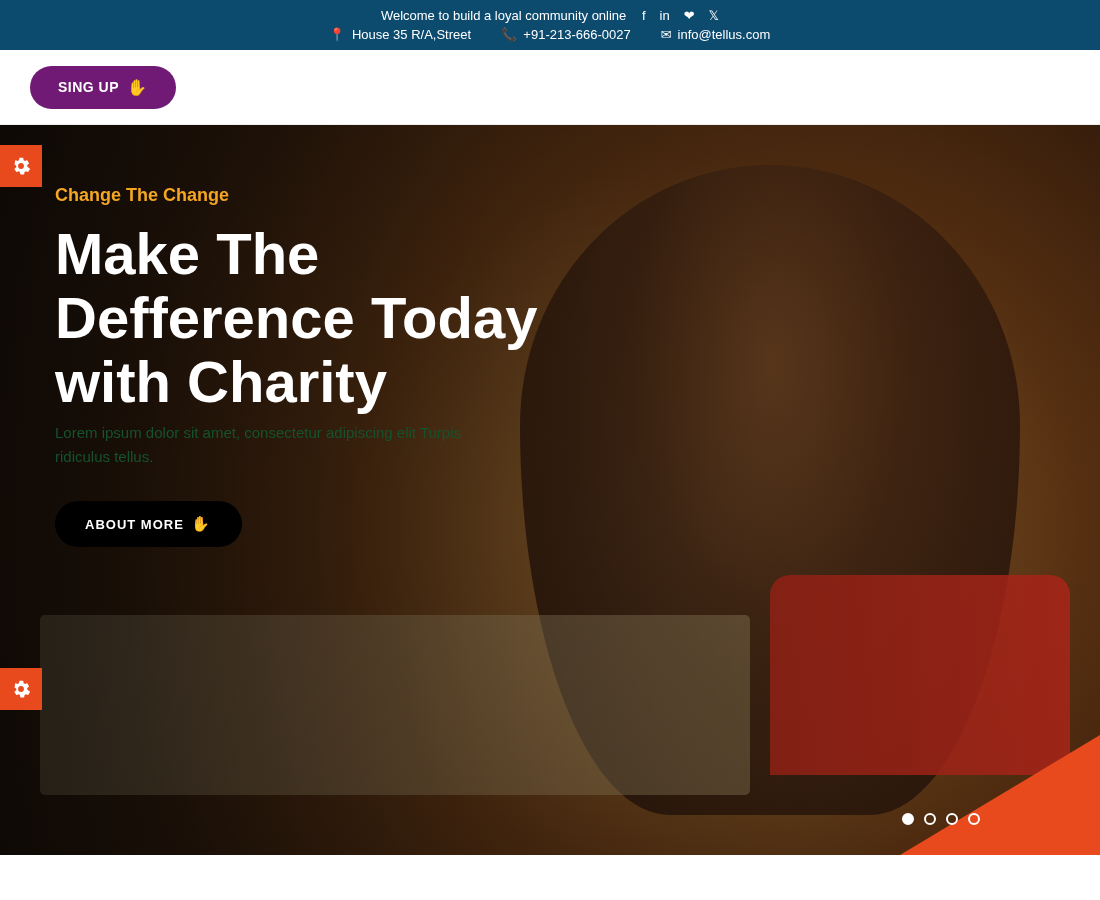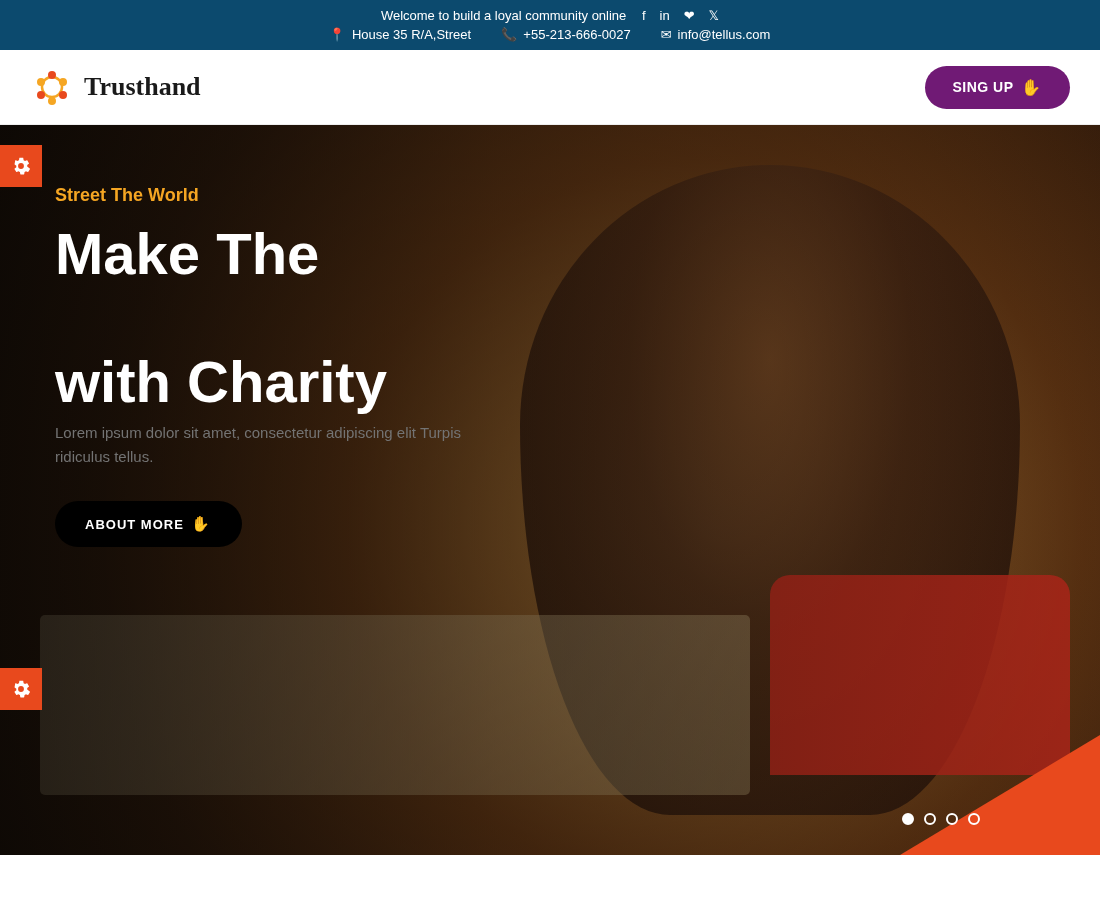--- a/index.html
+++ b/index.html
@@ -118,21 +118,21 @@
     }
     .hero-title {
       color: #fff;
       font-size: 58px;
       font-weight: 900;
       line-height: 1.1;
       margin-bottom: 6px;
       font-family: 'Segoe UI', Arial, sans-serif;
     }
     .hero-desc {
-      color: #737373;
+      color: #14532d;
       font-size: 15px;
       line-height: 1.6;
       margin-bottom: 32px;
       max-width: 420px;
       margin-top: 8px;
     }
     .about-btn {
       background: #000000;
       color: #fff;
       border: none;
@@ -244,43 +244,30 @@
       <span class="social-link">𝕏</span>
     </span>
   </div>
   <div class="contact-info">
     <div class="item">
       <span class="icon-loc">📍</span>
       <span>House 35 R/A,Street</span>
     </div>
     <div class="item">
       <span>📞</span>
-      <span>+55-213-666-0027</span>
+      <span>+91-213-666-0027</span>
     </div>
     <div class="item">
       <span>✉</span>
       <span>info@tellus.com</span>
     </div>
   </div>
 </div>
 
 <div class="navbar">
-  <div class="logo">
-
-    <svg class="logo-icon" viewBox="0 0 44 44">
-      <circle cx="22" cy="22" r="10" fill="none" stroke="#f5a623" stroke-width="2.5"></circle>
-      <circle cx="22" cy="10" r="4" fill="#e8491d"></circle>
-      <circle cx="33" cy="17" r="4" fill="#f5a623"></circle>
-      <circle cx="33" cy="30" r="4" fill="#e8491d"></circle>
-      <circle cx="22" cy="36" r="4" fill="#f5a623"></circle>
-      <circle cx="11" cy="30" r="4" fill="#e8491d"></circle>
-      <circle cx="11" cy="17" r="4" fill="#f5a623"></circle>
-    </svg>
-    <span class="logo-text">Trusthand</span>
-  </div>
 
 
   <button class="signup-btn">
     <span>SING UP</span>
     <span class="hand-icon">✋</span>
   </button>
 </div>
 
 <div class="hero">
 
@@ -291,24 +278,24 @@
   </div>
   <div class="hero-overlay"></div>
 
   <div class="gear-btn-top">
     <svg class="gear-icon-svg" viewBox="0 0 24 24">
       <path d="M12 15.5A3.5 3.5 0 0 1 8.5 12 3.5 3.5 0 0 1 12 8.5a3.5 3.5 0 0 1 3.5 3.5 3.5 3.5 0 0 1-3.5 3.5m7.43-2.92c.04-.3.07-.62.07-.93s-.03-.63-.07-.93l2-1.56c.18-.14.23-.41.12-.61l-1.9-3.28c-.12-.22-.37-.29-.59-.22l-2.36.95c-.49-.38-1.01-.7-1.58-.94l-.36-2.5c-.04-.24-.25-.41-.5-.41h-3.8c-.25 0-.46.17-.5.41l-.36 2.5c-.57.24-1.09.57-1.58.94l-2.36-.95c-.22-.08-.47 0-.59.22L4.3 9.55c-.12.2-.07.47.12.61l2 1.56c-.04.3-.07.63-.07.93s.03.63.07.93l-2 1.56c-.18.14-.23.41-.12.61l1.9 3.28c.12.22.37.29.59.22l2.36-.95c.49.38 1.01.7 1.58.94l.36 2.5c.04.24.25.41.5.41h3.8c.25 0 .46-.17.5-.41l.36-2.5c.57-.24 1.09-.57 1.58-.94l2.36.95c.22.08.47 0 .59-.22l1.9-3.28c.12-.2.07-.47-.12-.61l-2-1.56z"></path>
     </svg>
   </div>
 
   <div class="hero-content">
-    <div class="hero-subtitle">Street The World</div>
+    <div class="hero-subtitle">Change The Change</div>
     <h1 class="hero-title">
       <span>Make The</span><br>
-      <br>
+      <span>Defference Today</span><br>
       <span>with Charity</span>
     </h1>
     <p class="hero-desc">Lorem ipsum dolor sit amet, consectetur adipiscing elit Turpis ridiculus tellus.</p>
 
     
     <div style="position:relative; margin-bottom:20px;">
       
     </div>
 
     <button class="about-btn">

